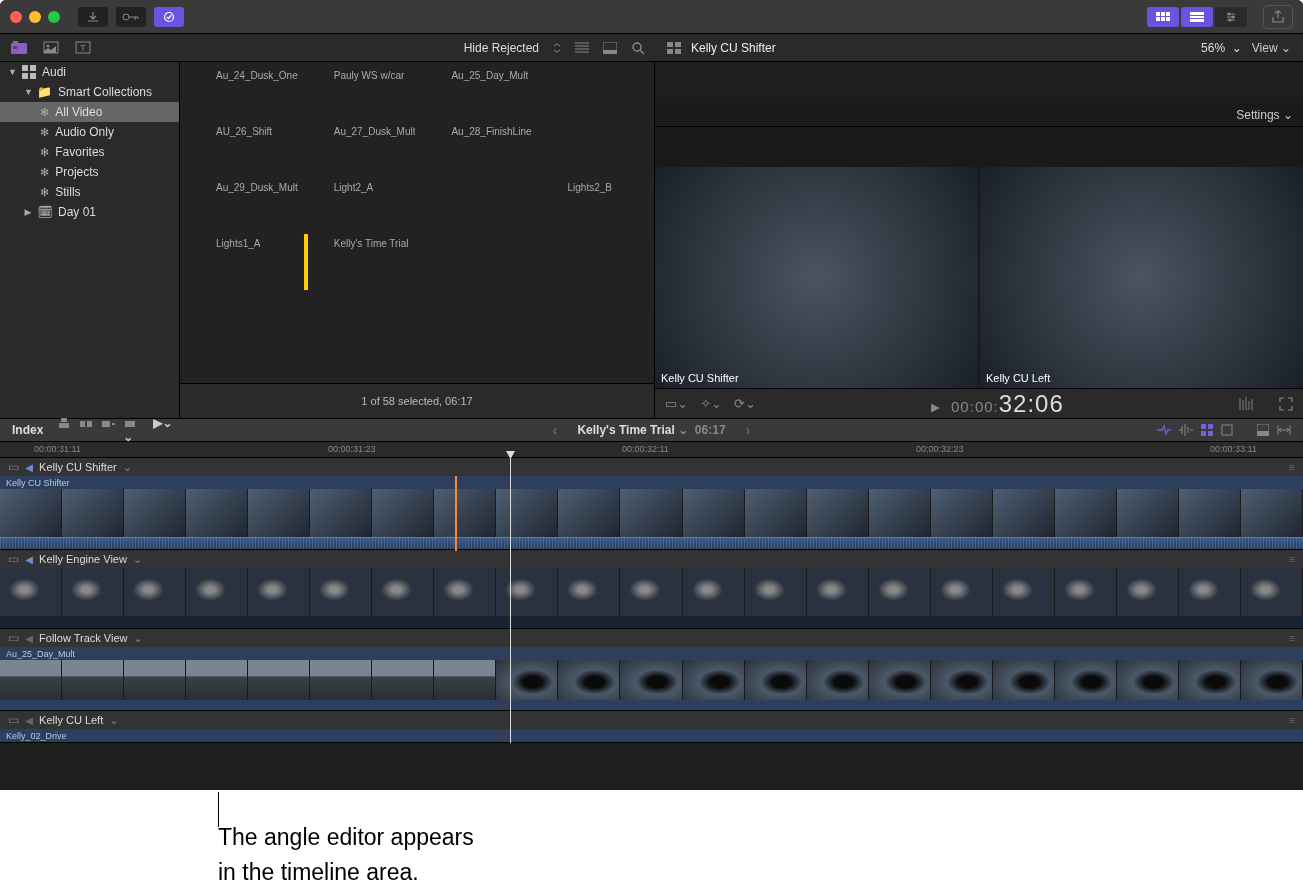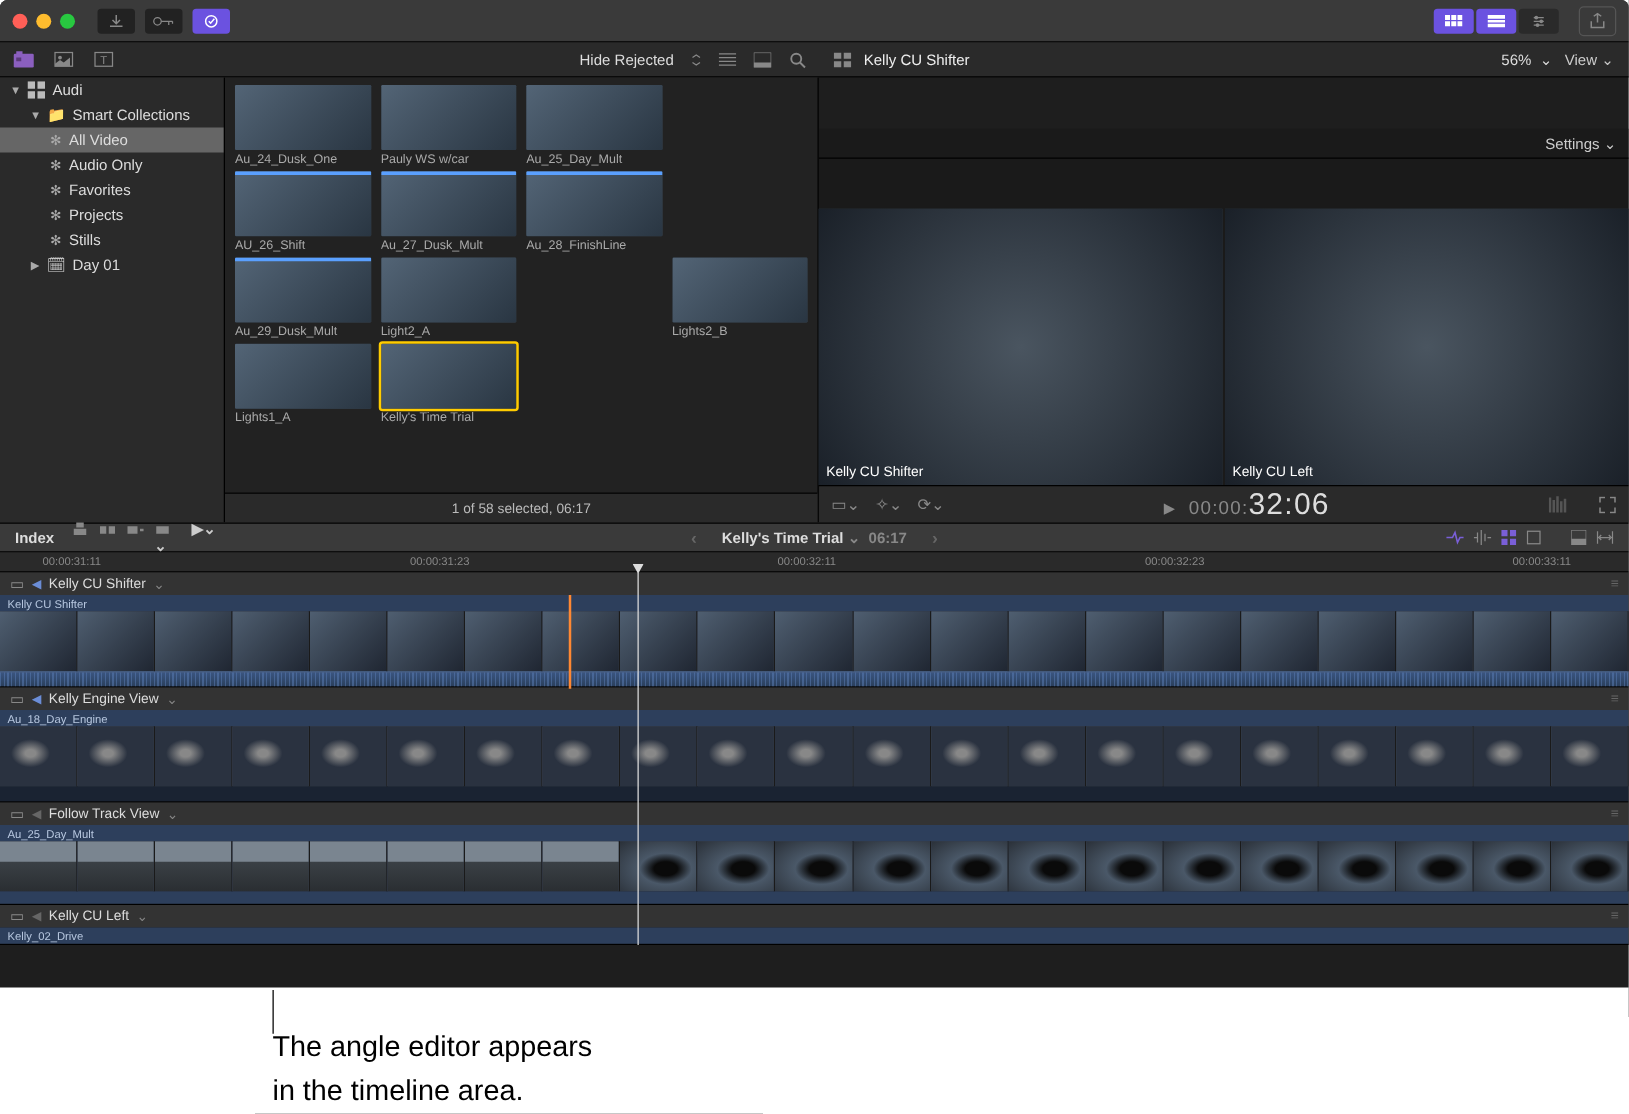--- a/index.html
+++ b/index.html
@@ -32,27 +32,27 @@
 .sb-row{display:flex;align-items:center;height:20px;padding-left:8px;gap:6px;color:#ddd;font-size:12px;}
 .sb-row.indent1{padding-left:24px;}
 .sb-row.indent2{padding-left:40px;}
 .sb-row.selected{background:#666;}
 .tri{width:8px;display:inline-block;text-align:center;font-size:9px;color:#aaa;}
 .sb-icon{width:14px;height:14px;display:flex;align-items:center;justify-content:center;}
 .gear{color:#aaa;font-size:11px;}
 
 .browser { width: 475px; background:#222; border-right:1px solid #000; position:relative;}
 .thumb-grid{padding:6px 8px; display:grid; grid-template-columns: repeat(4, 1fr); gap:4px 8px;}
-.thumb{display:flex;flex-direction:column;}
+.thumb{display:flex;flex-direction:row;gap:28px;}
 .thumb-img{height:52px; background:#3a4a5a; border-radius:1px; position:relative; overflow:hidden;}
 .thumb-img.selected{outline:2px solid #ffcc00;}
 .thumb-img::after{content:'';position:absolute;inset:0;background:linear-gradient(135deg,rgba(120,140,160,0.4),rgba(30,40,50,0.6));}
 .thumb-label{font-size:10px;color:#aaa;margin-top:2px;white-space:nowrap;overflow:hidden;text-overflow:ellipsis;}
 .fav-stripe{position:absolute;top:0;left:0;right:0;height:3px;background:#5aa0ff;z-index:2;}
-.browser-footer{position:absolute;bottom:0;left:0;right:0;height:24px;background:#2a2a2a;border-top:1px solid #000;display:flex;align-items:center;justify-content:center;font-size:11px;color:#bbb;}
+.browser-footer{position:absolute;bottom:0;left:0;right:0;height:35px;background:#2a2a2a;border-top:1px solid #000;display:flex;align-items:center;justify-content:center;font-size:11px;color:#bbb;}
 
 .viewer { flex:1; background:#1a1a1a; display:flex; flex-direction:column;margin-top:41px;}
 .viewer-top{height:24px;display:flex;align-items:center;justify-content:flex-end;padding-right:10px;border-bottom:1px solid #000;}
 .settings-btn{color:#ccc;font-size:12px;}
 .viewer-body{flex:1;display:flex;gap:2px;padding-top:40px;}
 .v-pane{flex:1;background:#2e3842;position:relative;display:flex;align-items:flex-end;}
 .v-pane::before{content:'';position:absolute;inset:0;background:radial-gradient(circle at 50% 50%, #4a5560, #1a2028);}
 .v-label{position:relative;color:#fff;font-size:11px;padding:4px 6px;z-index:2;}
 .viewer-ctrl{height:30px;background:#2a2a2a;border-top:1px solid #000;display:flex;align-items:center;padding:0 10px;gap:12px;}
 .ctrl-icon{color:#888;font-size:13px;}
@@ -486,21 +486,20 @@
     </div>
 
     <div class="angle-track">
       <div class="angle-head">
           <span class="monitor">▭</span>
           <span class="speaker">◀</span>
           <span>Kelly Engine View</span> 
           <span style="color:#888;">⌄</span>
           <span class="handle">≡</span>
         </div>
-      <div class="clip-name">Au_18_Day_Engine</div>
       <div class="filmstrip" id="fs1">
           <div class="frame car"></div>
           <div class="frame car"></div>
           <div class="frame car"></div>
           <div class="frame car"></div>
           <div class="frame car"></div>
           <div class="frame car"></div>
           <div class="frame car"></div>
           <div class="frame car"></div>
           <div class="frame car"></div>

